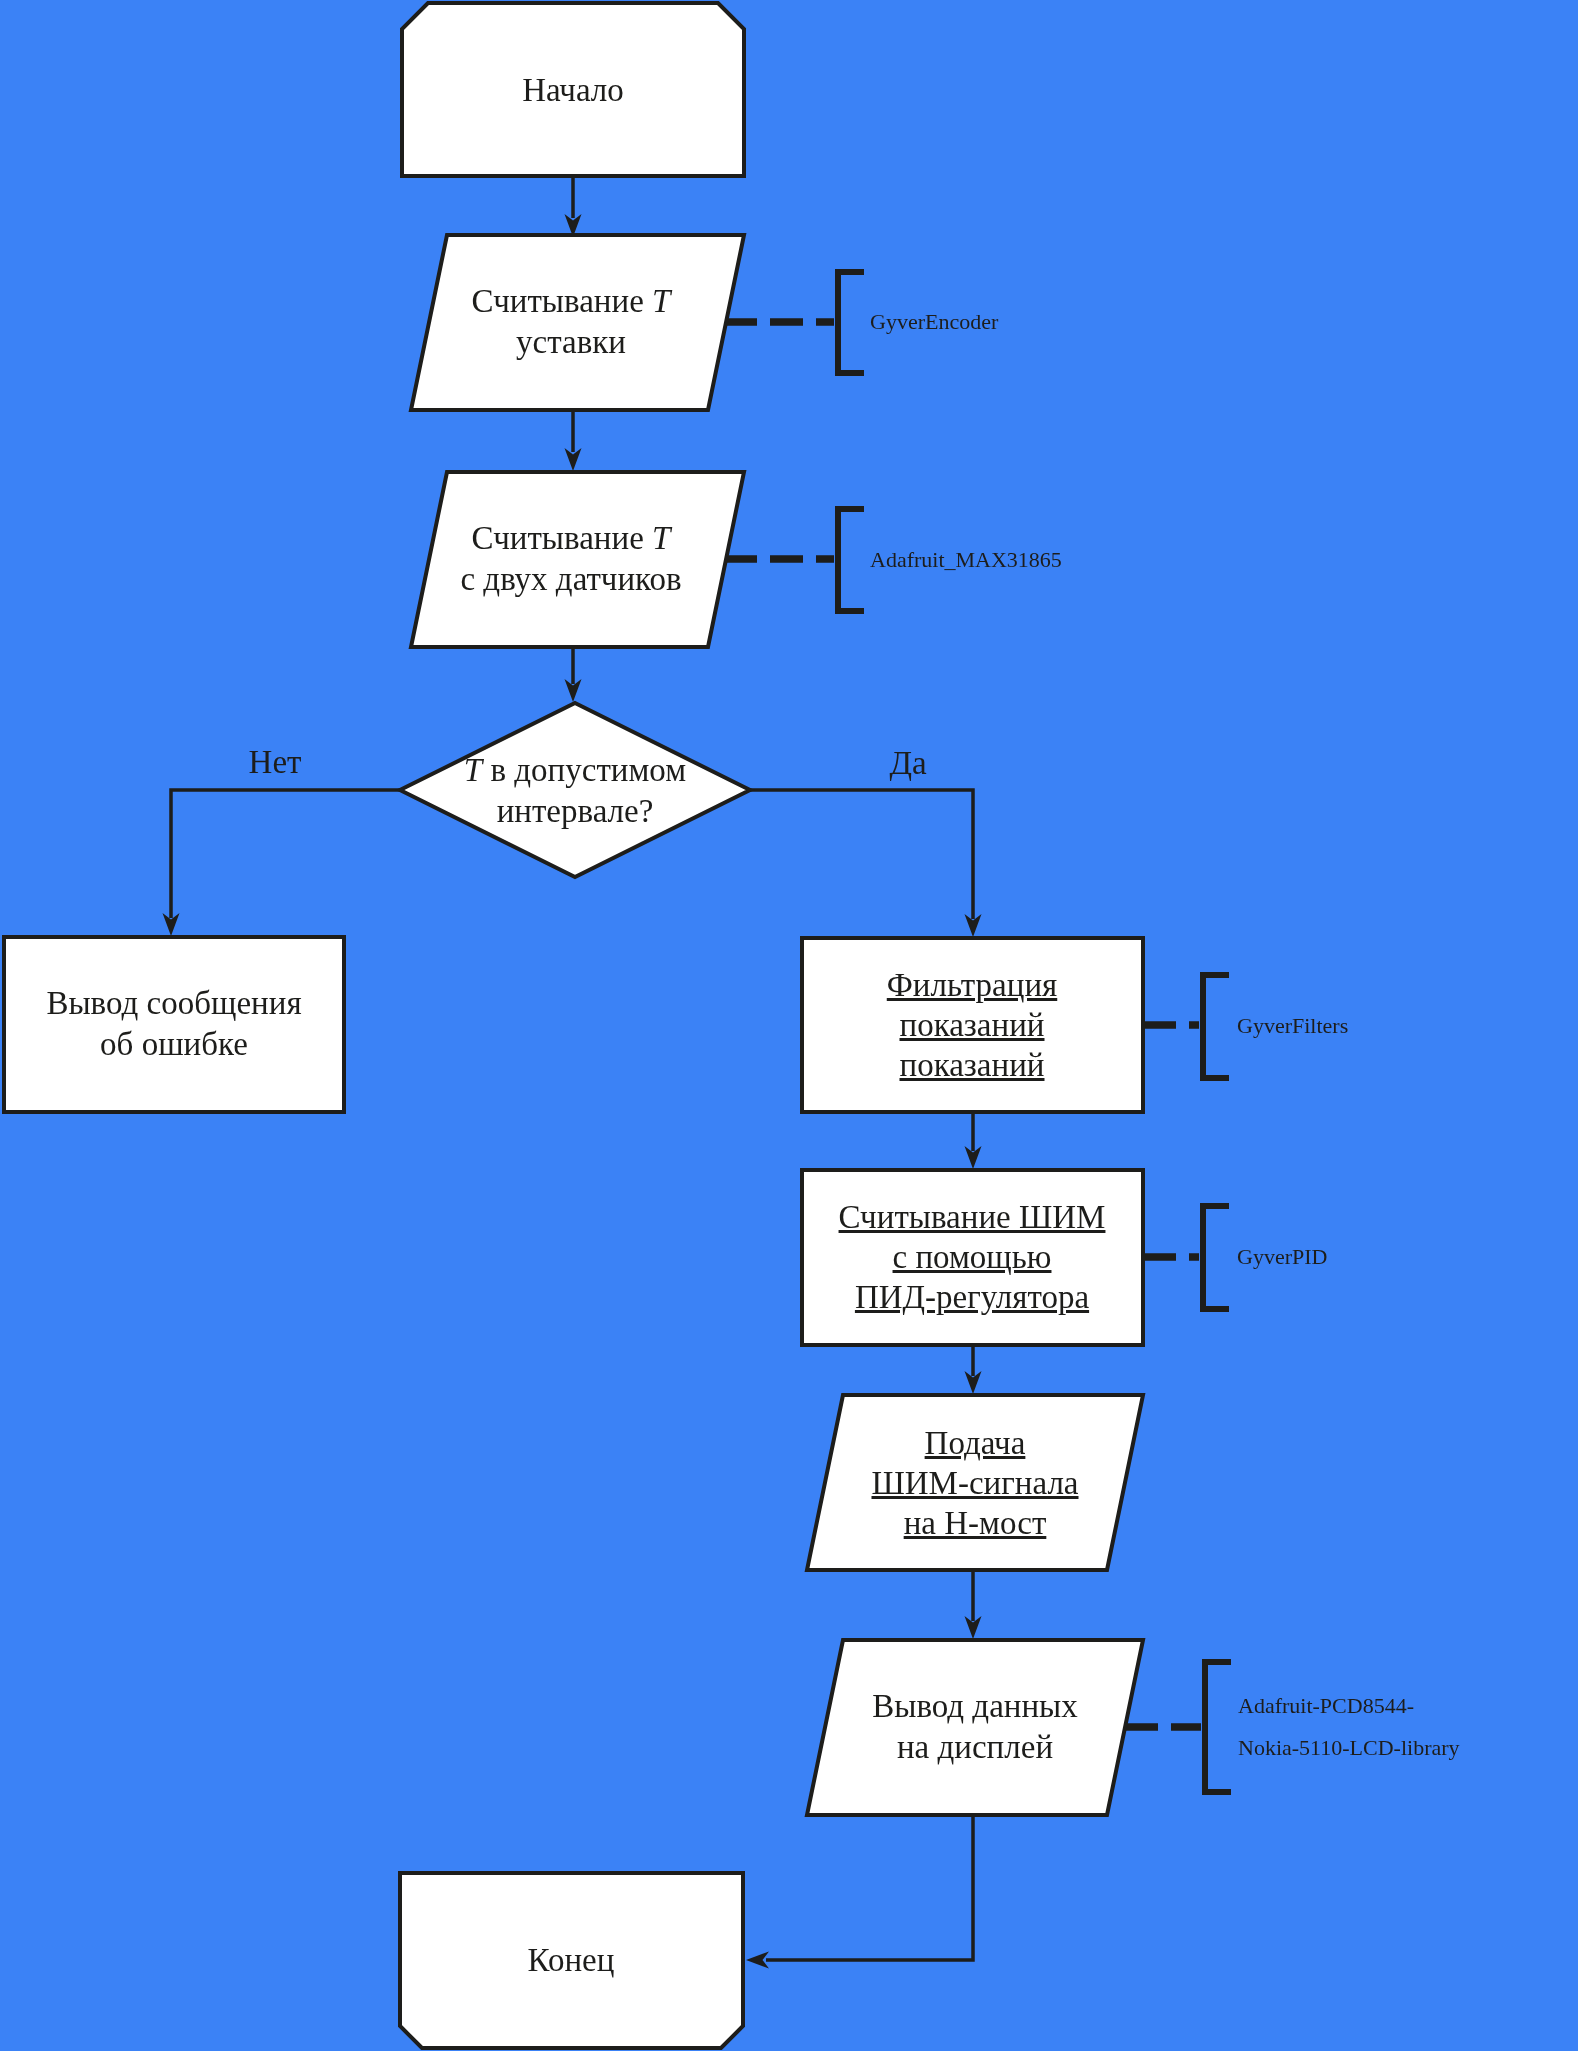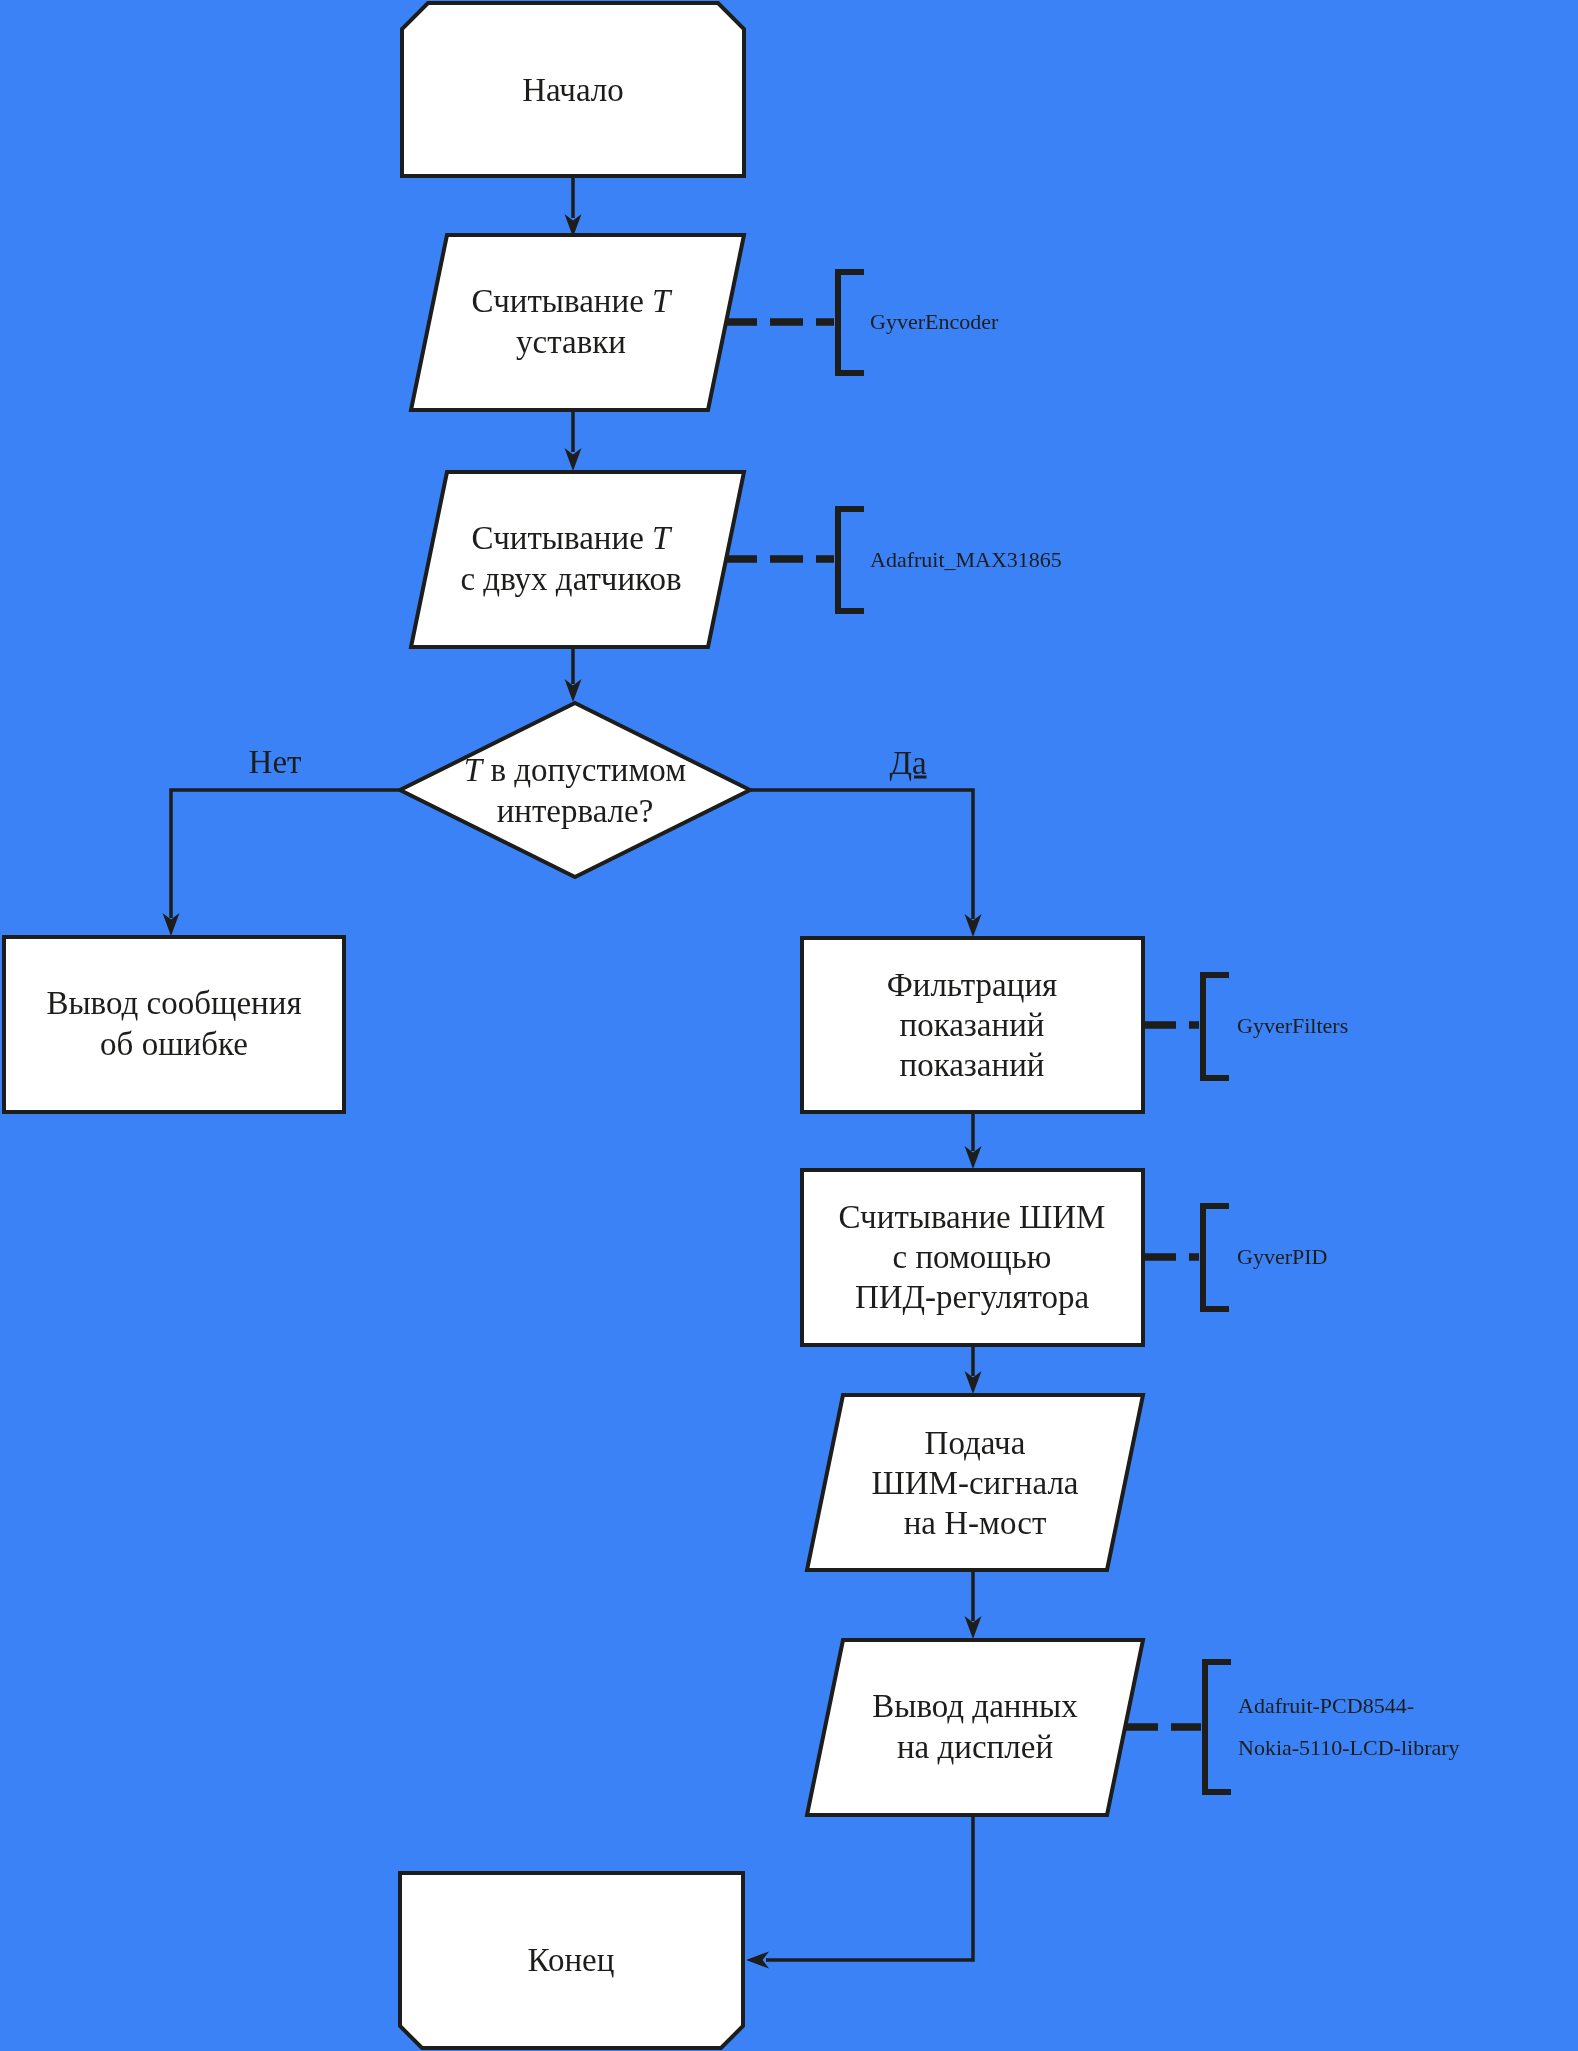--- a/index.html
+++ b/index.html
@@ -18,21 +18,21 @@
     width: 1578px; height: 2051px;
   }
   .node-text {
     position: absolute;
     transform: translate(-50%, -50%);
     text-align: center;
     font-size: 33px;
     line-height: 41px;
     white-space: nowrap;
   }
-  .node-text.lh40 { line-height: 40px; }
+  .node-text.lh40 { line-height: 40px; text-decoration: underline; }
   .branch-label {
     position: absolute;
     transform: translate(-50%, -50%);
     font-size: 33px;
     white-space: nowrap;
   }
   .lib-label {
     position: absolute;
     transform: translate(0, -50%);
     font-size: 22px;
@@ -116,21 +116,21 @@
     <div><span>Считывание</span> <span class="var">T</span></div>
     <div>с двух датчиков</div>
   </div>
 
   <div class="node-text" style="left:575px; top:791px;">
     <div><span class="var">T</span> <span>в допустимом</span></div>
     <div>интервале?</div>
   </div>
 
   <div class="branch-label" style="left:275px; top:762px;">Нет</div>
-  <div class="branch-label" style="left:908px; top:763px;text-decoration:underline;">Да</div>
+  <div class="branch-label" style="left:908px; top:763px;">Да</div>
 
   <div class="node-text" style="left:174px; top:1024px;">
     <div>Вывод сообщения</div>
     <div>об ошибке</div>
   </div>
 
   <div class="node-text lh40" style="left:972px; top:1025px;">
     <div>Фильтрация</div>
     <div>показаний</div>
     <div>показаний</div>

